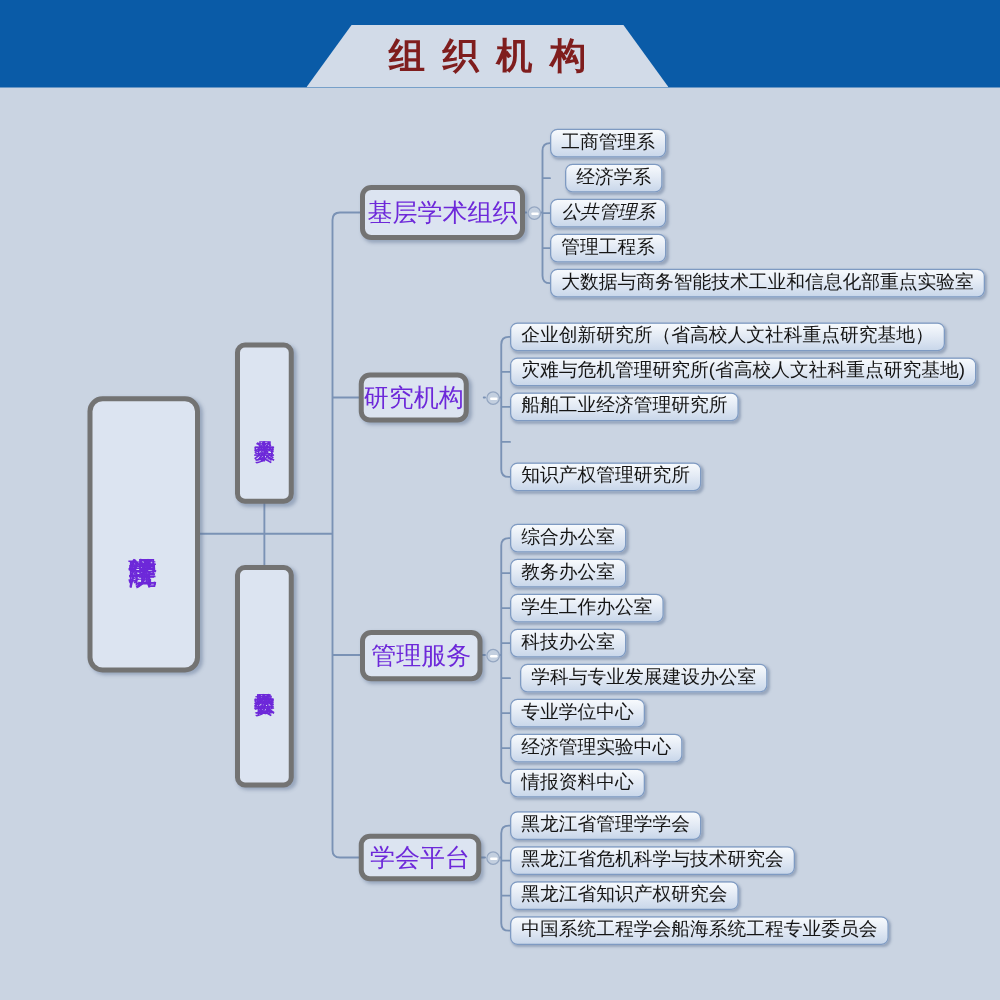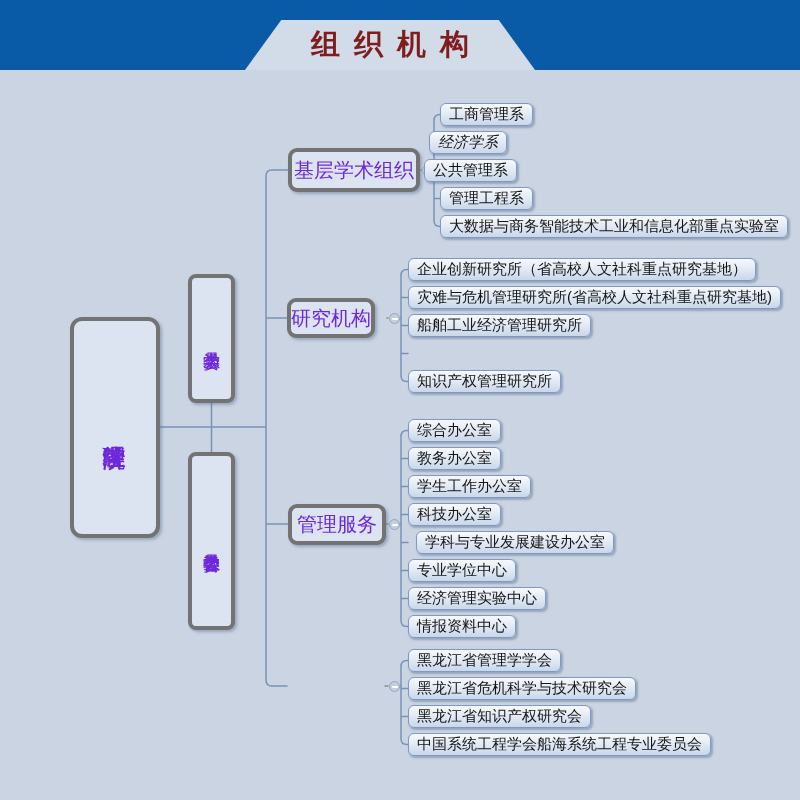--- a/index.html
+++ b/index.html
@@ -72,37 +72,38 @@
   <div class="node committee vtext" style="left:188px;top:274px;width:47px;height:129px;">学术委员会</div>
 
   <div class="node committee vtext" style="left:188px;top:452px;width:47px;height:178px;">教学督导委员会</div>
 
   <div class="node branch" style="left:288px;top:148px;width:132px;height:44px;">基层学术组织</div>
 
   <div class="node branch" style="left:287px;top:298px;width:88px;height:40px;">研究机构</div>
 
   <div class="node branch" style="left:288px;top:504px;width:98px;height:41px;">管理服务</div>
 
+  <div class="node branch" style="left:287px;top:667px;width:98px;height:38px;">学会平台</div>
 
   <div class="collapse-btn" style="left:422px;top:165px;">
     <span class="bar"></span>
   </div>
   <div class="collapse-btn" style="left:389px;top:313px;">
     <span class="bar"></span>
   </div>
   <div class="collapse-btn" style="left:389px;top:519px;">
     <span class="bar"></span>
   </div>
   <div class="collapse-btn" style="left:389px;top:681px;">
     <span class="bar"></span>
   </div>
 
 <div class="leaf" style="left: 440px; top: 103px;">工商管理系</div>
-    <div class="leaf" style="left: 429px; top: 131px; font-style: italic;">经济学系</div>
-    <div class="leaf" style="left: 424px; top: 159px;">公共管理系</div>
+    <div class="leaf" style="left: 452px; top: 131px;">经济学系</div>
+    <div class="leaf" style="left: 440px; top: 159px; font-style: italic;">公共管理系</div>
     <div class="leaf" style="left: 440px; top: 187px;">管理工程系</div>
     <div class="leaf" style="left: 440px; top: 215px;">大数据与商务智能技术工业和信息化部重点实验室</div>
     <div class="leaf" style="left: 408px; top: 258px;">企业创新研究所（省高校人文社科重点研究基地）</div>
     <div class="leaf" style="left: 408px; top: 286px;">灾难与危机管理研究所(省高校人文社科重点研究基地)</div>
     <div class="leaf" style="left: 408px; top: 314px;">船舶工业经济管理研究所</div>
     <div class="leaf" style="left: 408px; top: 370px;">知识产权管理研究所</div>
     <div class="leaf" style="left: 408px; top: 419px;">综合办公室</div>
     <div class="leaf" style="left: 408px; top: 447px;">教务办公室</div>
     <div class="leaf" style="left: 408px; top: 475px;">学生工作办公室</div>
     <div class="leaf" style="left: 408px; top: 503px;">科技办公室</div>

